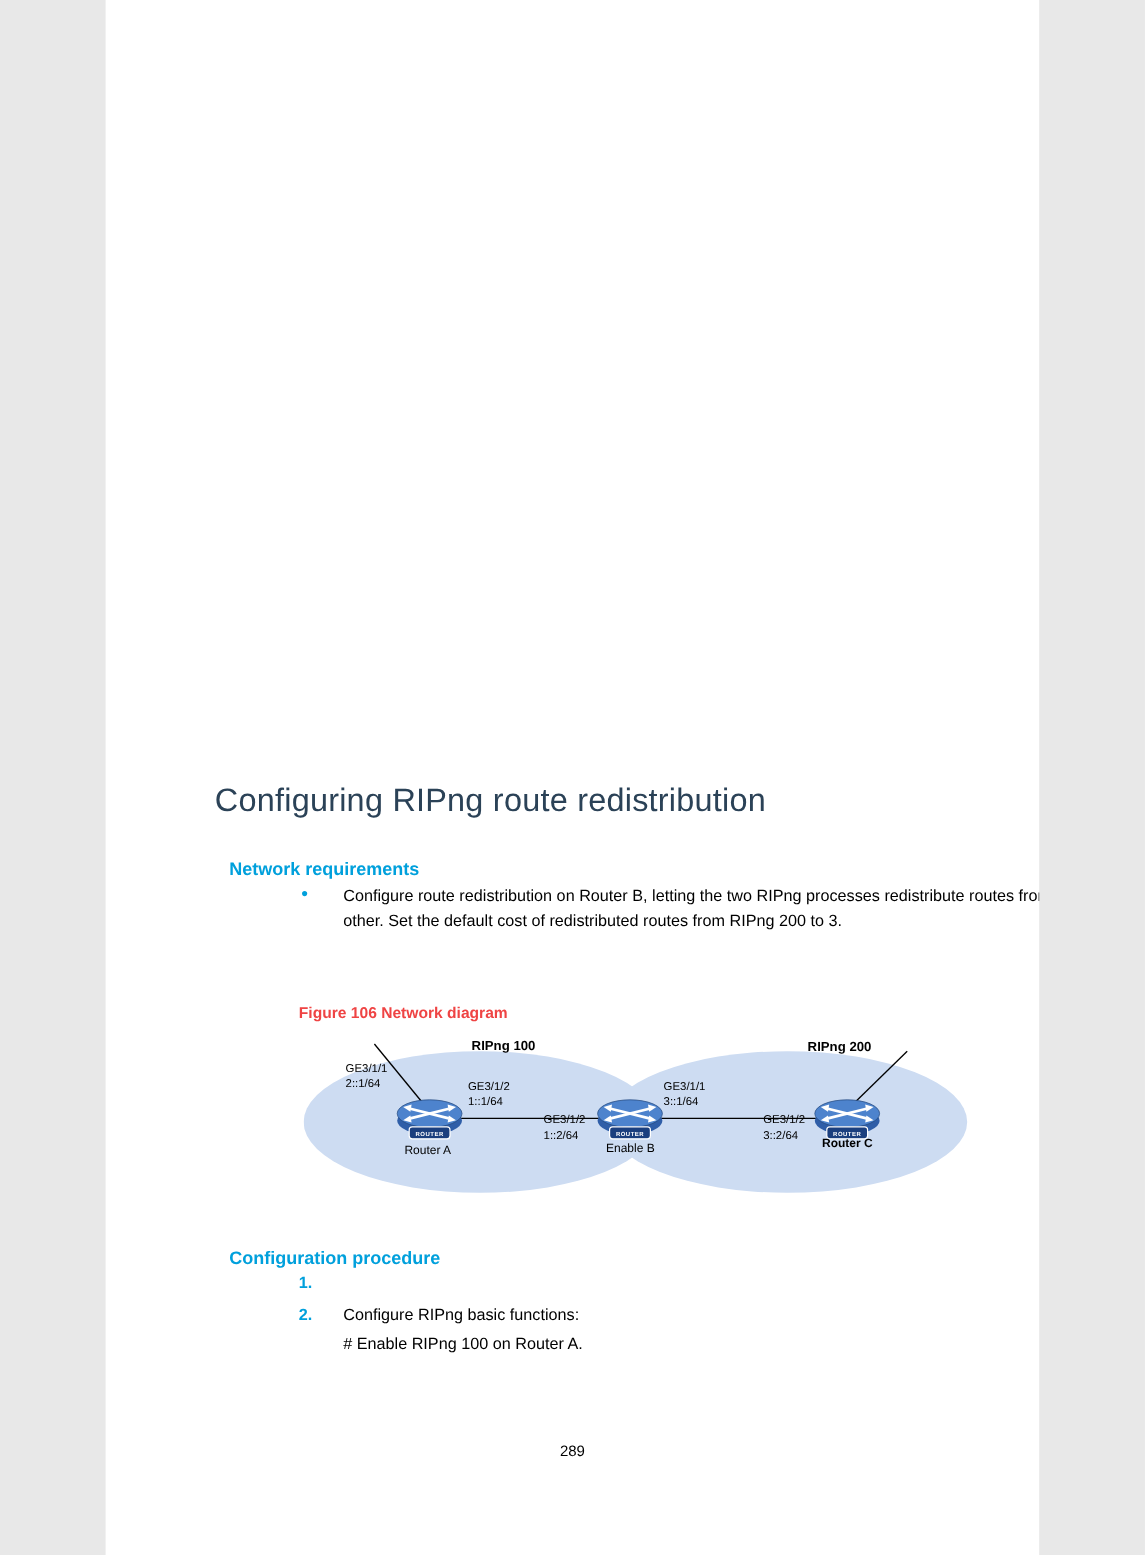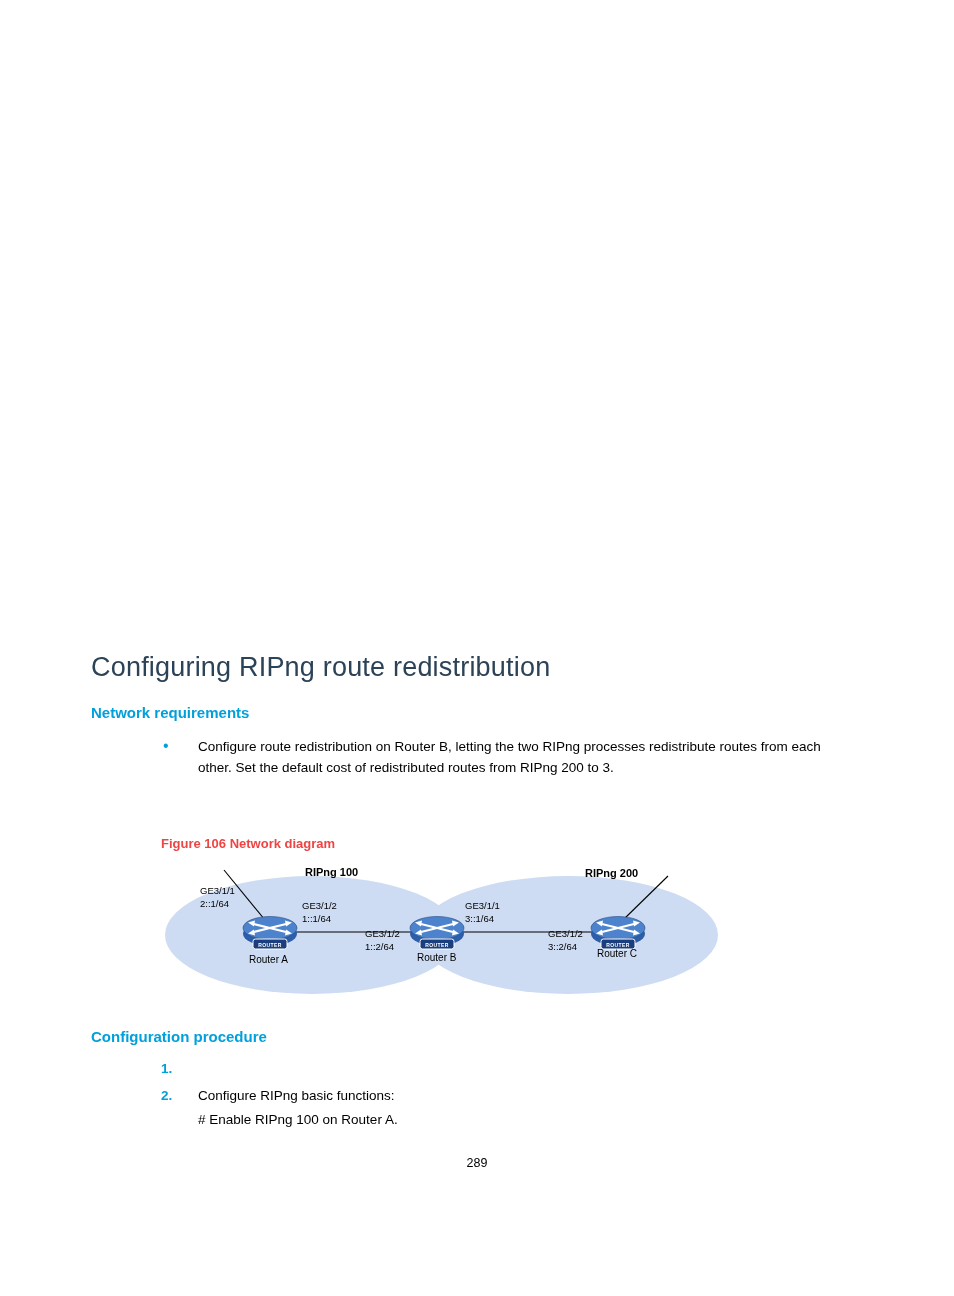--- a/index.html
+++ b/index.html
@@ -1,26 +1,26 @@
 <!DOCTYPE html>
 <html><head>
 <meta charset="utf-8">
 <style>
   html, body { margin:0; padding:0; background:#e8e8e8; }
   .page {
-    position:relative; width:954px; height:1296px; margin:0 auto;
+    position:relative; width:778px; height:1296px; margin:0 auto;
     background:#ffffff; overflow:hidden;
     font-family:"Liberation Sans", sans-serif; color:#000;
   }
   .title {
     position:absolute; left:91px; top:652px; margin:0;
     font-size:27px; font-weight:400; color:#2b4257; letter-spacing:0.2px;
   }
   .sec-heading {
-    position:absolute; margin:0;
+    position:absolute; margin:12px;
     font-size:15px; font-weight:700; color:#00a0dc;
   }
   .sec-heading.nr { left:91px; top:704px; }
   .sec-heading.cp { left:91px; top:1028px; }
   .bullets {
     position:absolute; left:198px; top:736px; width:650px;
     margin:0; padding:0; list-style:none;
     font-size:13.5px; line-height:21px;
   }
   .bullets li { position:relative; margin-bottom:7px; }
@@ -47,30 +47,30 @@
   .router.ra { left:76px;  top:51px; }
   .router.rb { left:243px; top:51px; }
   .router.rc { left:424px; top:51px; }
   .router svg text {
     font-family:"Liberation Sans", sans-serif; font-size:5px; font-weight:700;
     fill:#ffffff; letter-spacing:0.4px;
   }
   .rlabel { position:absolute; font-size:10px; white-space:nowrap; }
   .rlabel.la { left:84px;  top:92px; }
   .rlabel.lb { left:252px; top:90px; }
-  .rlabel.lc { left:432px; top:86px; }
+  .rlabel.lc { left:432px; top:86px;font-weight:bold; }
   .steps {
     position:absolute; left:161px; top:1058px; width:690px;
     font-size:13.5px; line-height:21px;
   }
   .step { display:flex; margin-bottom:6px; }
   .step-num { flex:0 0 37px; color:#00a0dc; font-weight:700; }
   .command-intro { position:absolute; left:198px; top:1112px; font-size:13.5px; }
   .page-number {
-    position:absolute; left:0; top:1156px; width:100%;
+    position:absolute; left:0; top:1202px; width:100%;
     text-align:center; font-size:12.5px;
   }
 </style>
 </head>
 <body>
 
 <div class="page">
 
   <h1 class="title">Configuring RIPng route redistribution</h1>
 
@@ -165,21 +165,21 @@
           <polygon points="51,20.5 44,22.5 45,16.5"></polygon>
           <polygon points="7,20.5 13,16.5 14,22.5"></polygon>
           <polygon points="51,9.5 45,13.5 44,7.5"></polygon>
         </g>
         <rect x="12" y="26" width="34" height="10" rx="2.5" fill="#1b3f7e" stroke="#ffffff" stroke-width="1"></rect>
         <text x="29" y="33.5" text-anchor="middle">ROUTER</text>
       </svg>
     </div>
 
     <div class="rlabel la">Router A</div>
-    <div class="rlabel lb">Router B</div>
+    <div class="rlabel lb">Enable B</div>
     <div class="rlabel lc">Router C</div>
   </div>
 
   <h2 class="sec-heading cp">Configuration procedure</h2>
 
   <div class="steps">
     <div class="step">
       <span class="step-num">1.</span>
     </div>
     <div class="step">

